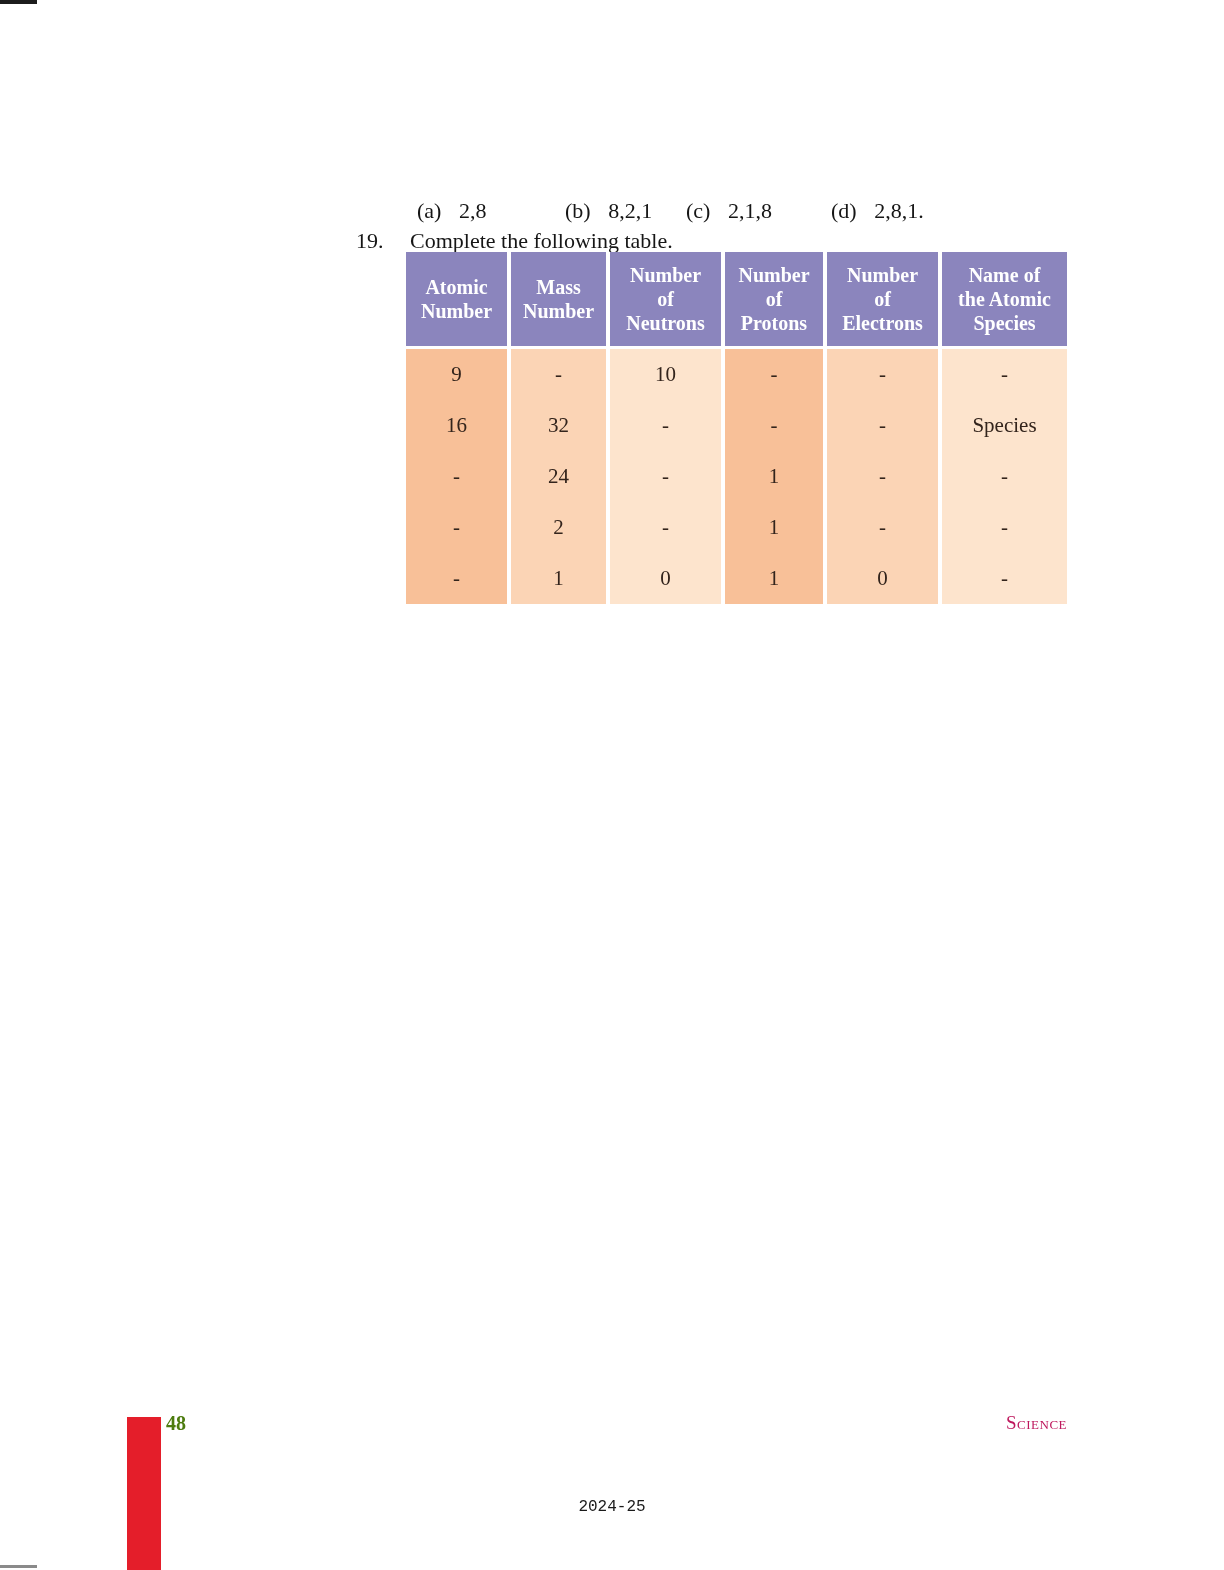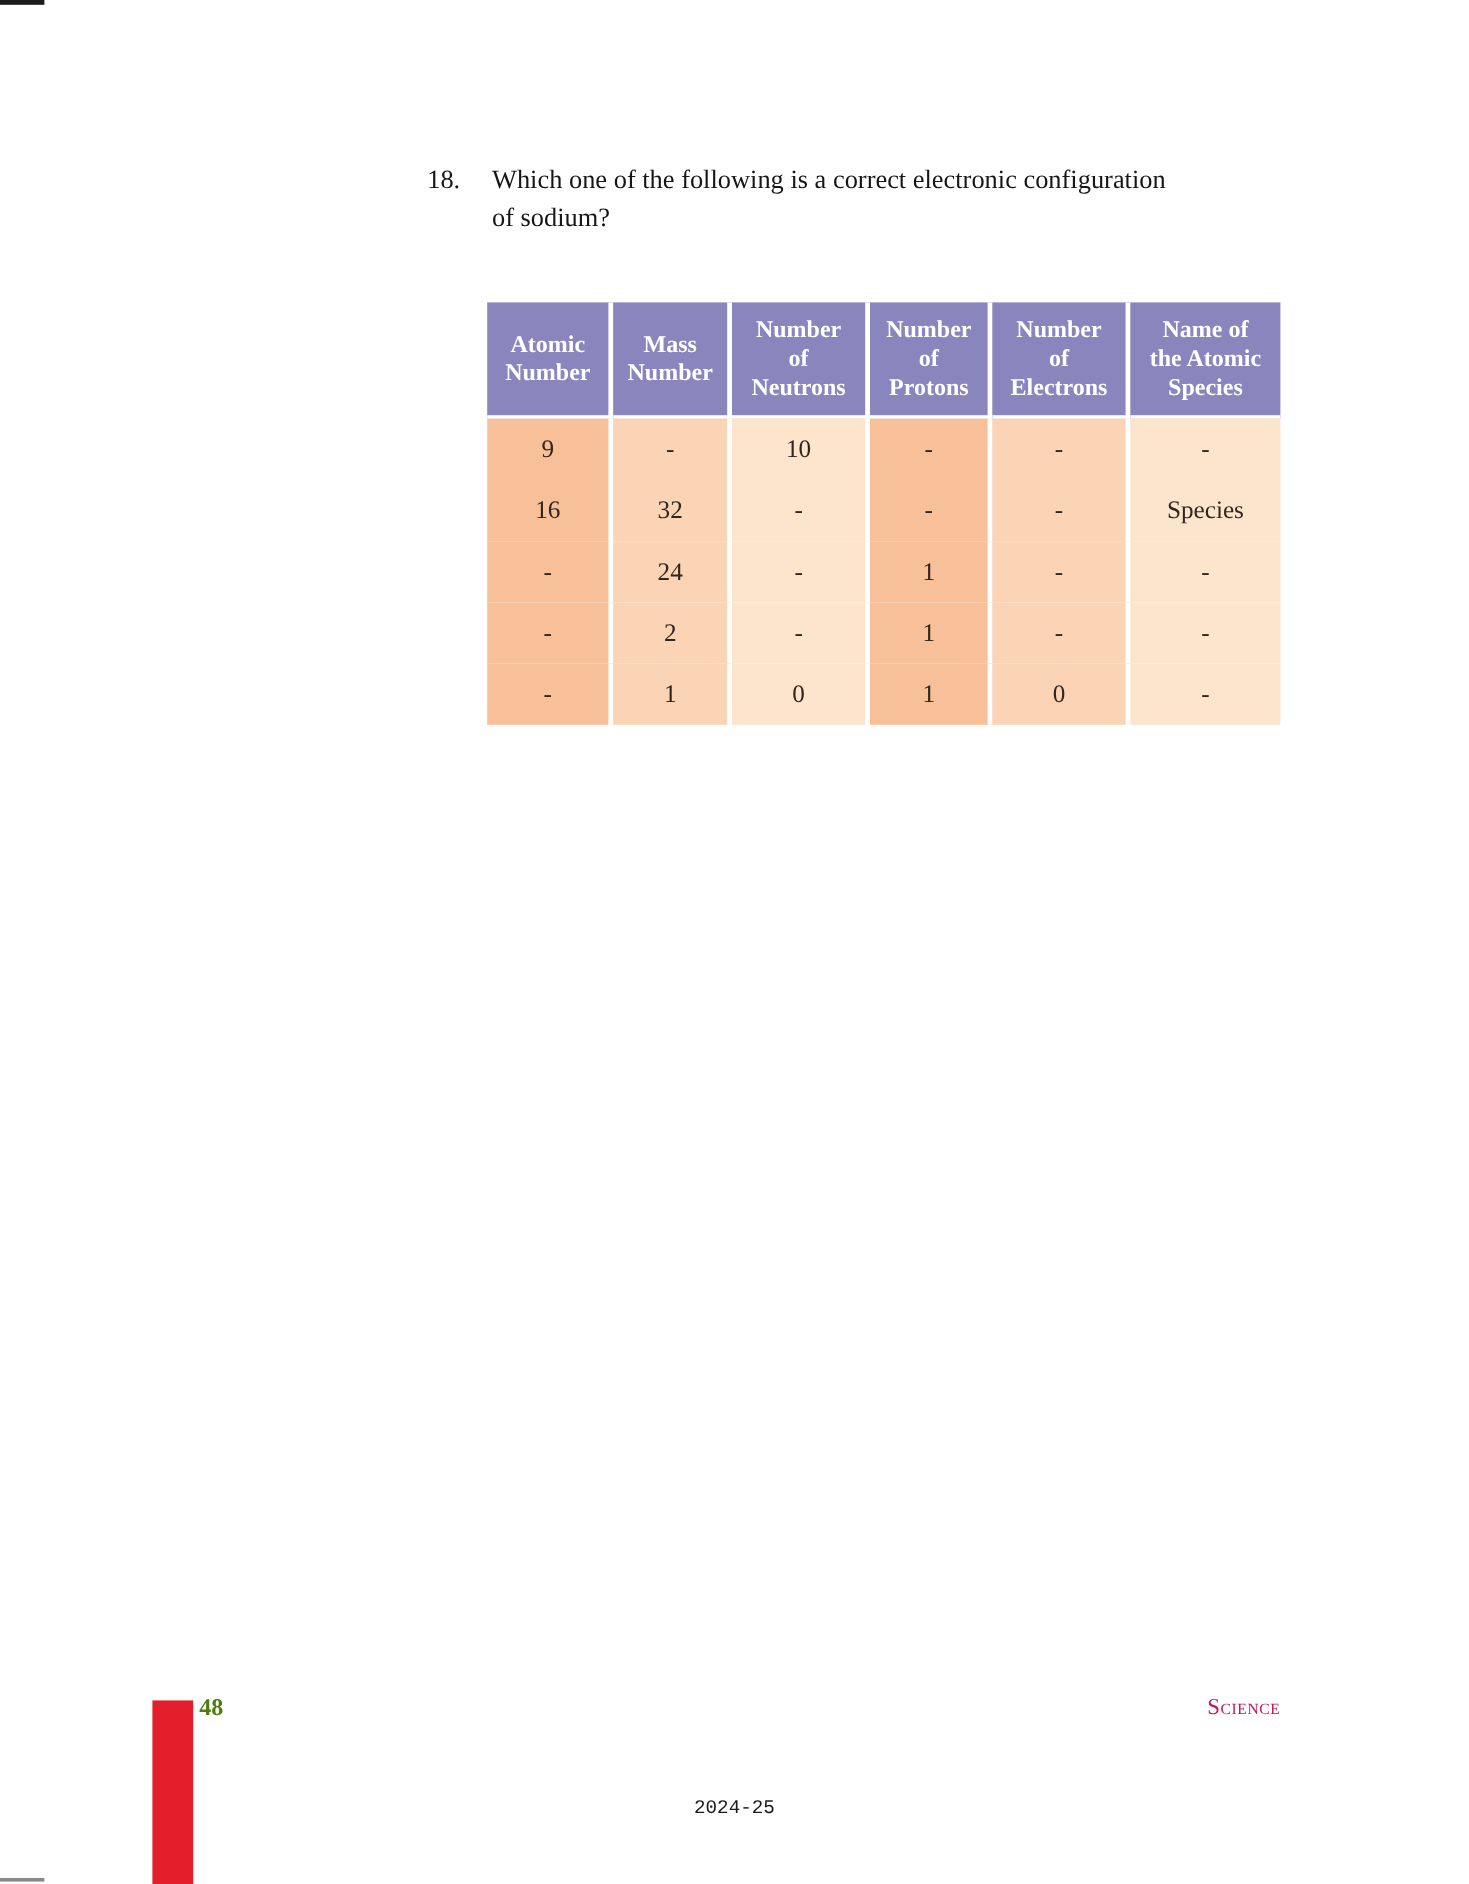--- a/index.html
+++ b/index.html
@@ -116,27 +116,44 @@
     font-size: 16px; color: #1a1a1a;
   }
 </style>
 </head>
 <body>
 
 <div class="page">
 
   <div class="mark-top-left"></div>
 
-  <div class="question q18">
-    <span class="qnum">18.</span>
-    <span class="qtext">Which one of the following is a correct electronic configuration
-of sodium?</span>
+
+  <div class="options">
+    <span class="option opt-a">
+      <span class="opt-label">(a)</span>
+      <span class="opt-value">2,8</span>
+    </span>
+    <span class="option opt-b">
+      <span class="opt-label">(b)</span>
+      <span class="opt-value">8,2,1</span>
+    </span>
+    <span class="option opt-c">
+      <span class="opt-label">(c)</span>
+      <span class="opt-value">2,1,8</span>
+    </span>
+    <span class="option opt-d">
+      <span class="opt-label">(d)</span>
+      <span class="opt-value">2,8,1.</span>
+    </span>
   </div>
 
-
+  <div class="question q19">
+    <span class="qnum">19.</span>
+    <span class="qtext">Complete the following table.</span>
+  </div>
 
   <table class="atoms-table">
     <colgroup>
       <col class="c0">
         <col class="c1">
         <col class="c2">
         <col class="c3">
         <col class="c4">
         <col class="c5">
     </colgroup>

